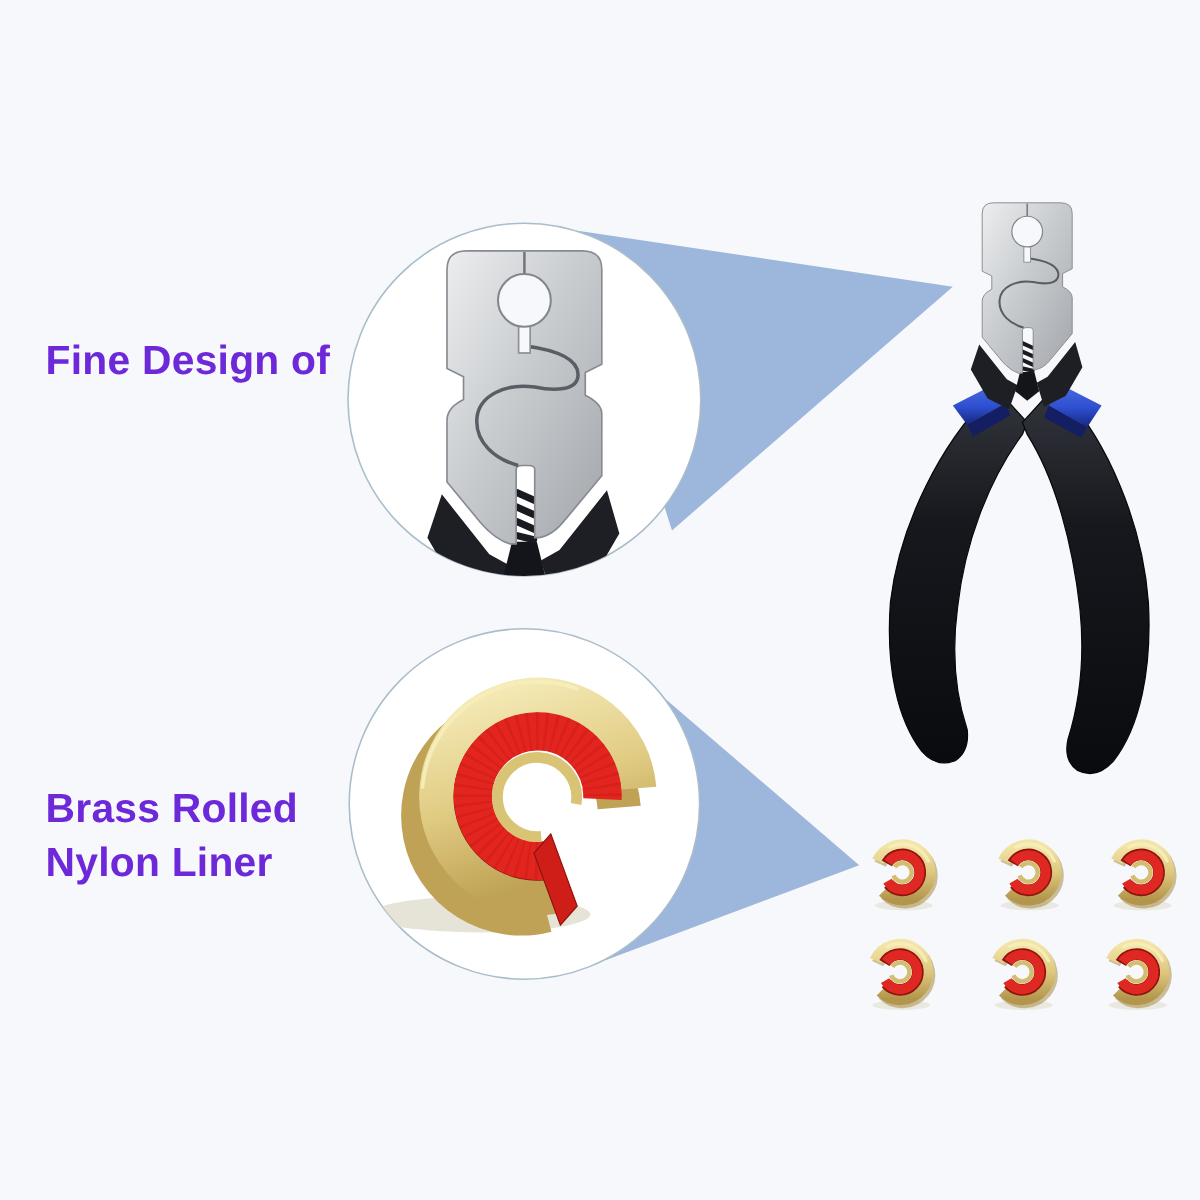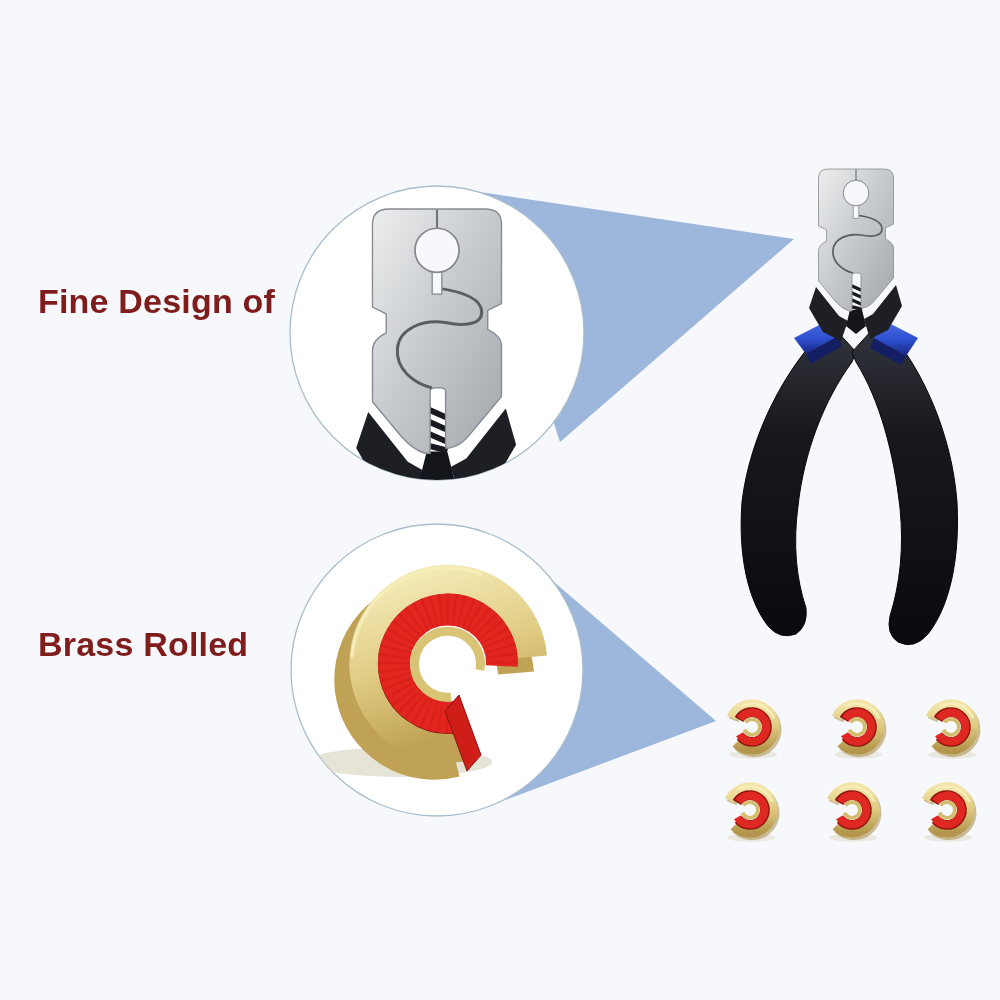--- a/index.html
+++ b/index.html
@@ -4,26 +4,26 @@
 <style>
   html,body{margin:0;padding:0;background:#ffffff;}
   .stage{
     position:relative;width:1000px;height:1000px;overflow:hidden;
     background:#f7f8fb;
     font-family:"Liberation Sans", sans-serif;
   }
   .stage svg{position:absolute;left:0;top:0;}
   .callout-label{
     position:absolute;left:38px;
-    color:#7f1d1d;font-size:34px;line-height:45px;font-weight:700;
+    color:#6d28d9;font-size:34px;line-height:45px;font-weight:700;
     letter-spacing:0.2px;
   }
   .callout-label .line{white-space:nowrap;}
   #label-pliers-head{top:279px;}
-  #label-brass-liner{top:622px;}
+  #label-brass-liner{top:652px;}
 </style>
 </head>
 <body>
 
 <div class="stage">
 
   <svg width="1000" height="1000" viewBox="0 0 1000 1000">
     <defs>
       <linearGradient id="steelGrad" x1="0" y1="0" x2="1" y2="1">
         <stop offset="0" stop-color="#eceeef"></stop>
@@ -157,15 +157,16 @@
       <use href="#clipSmall" transform="translate(947,810) scale(1.15)"></use>
     </g>
   </svg>
 
   <div class="callout-label" id="label-pliers-head">
     <div class="line">Fine Design of</div>
   </div>
 
   <div class="callout-label" id="label-brass-liner">
     <div class="line">Brass Rolled</div>
+    <div class="line">Nylon Liner</div>
   </div>
 
 </div>
 
 </body></html>

